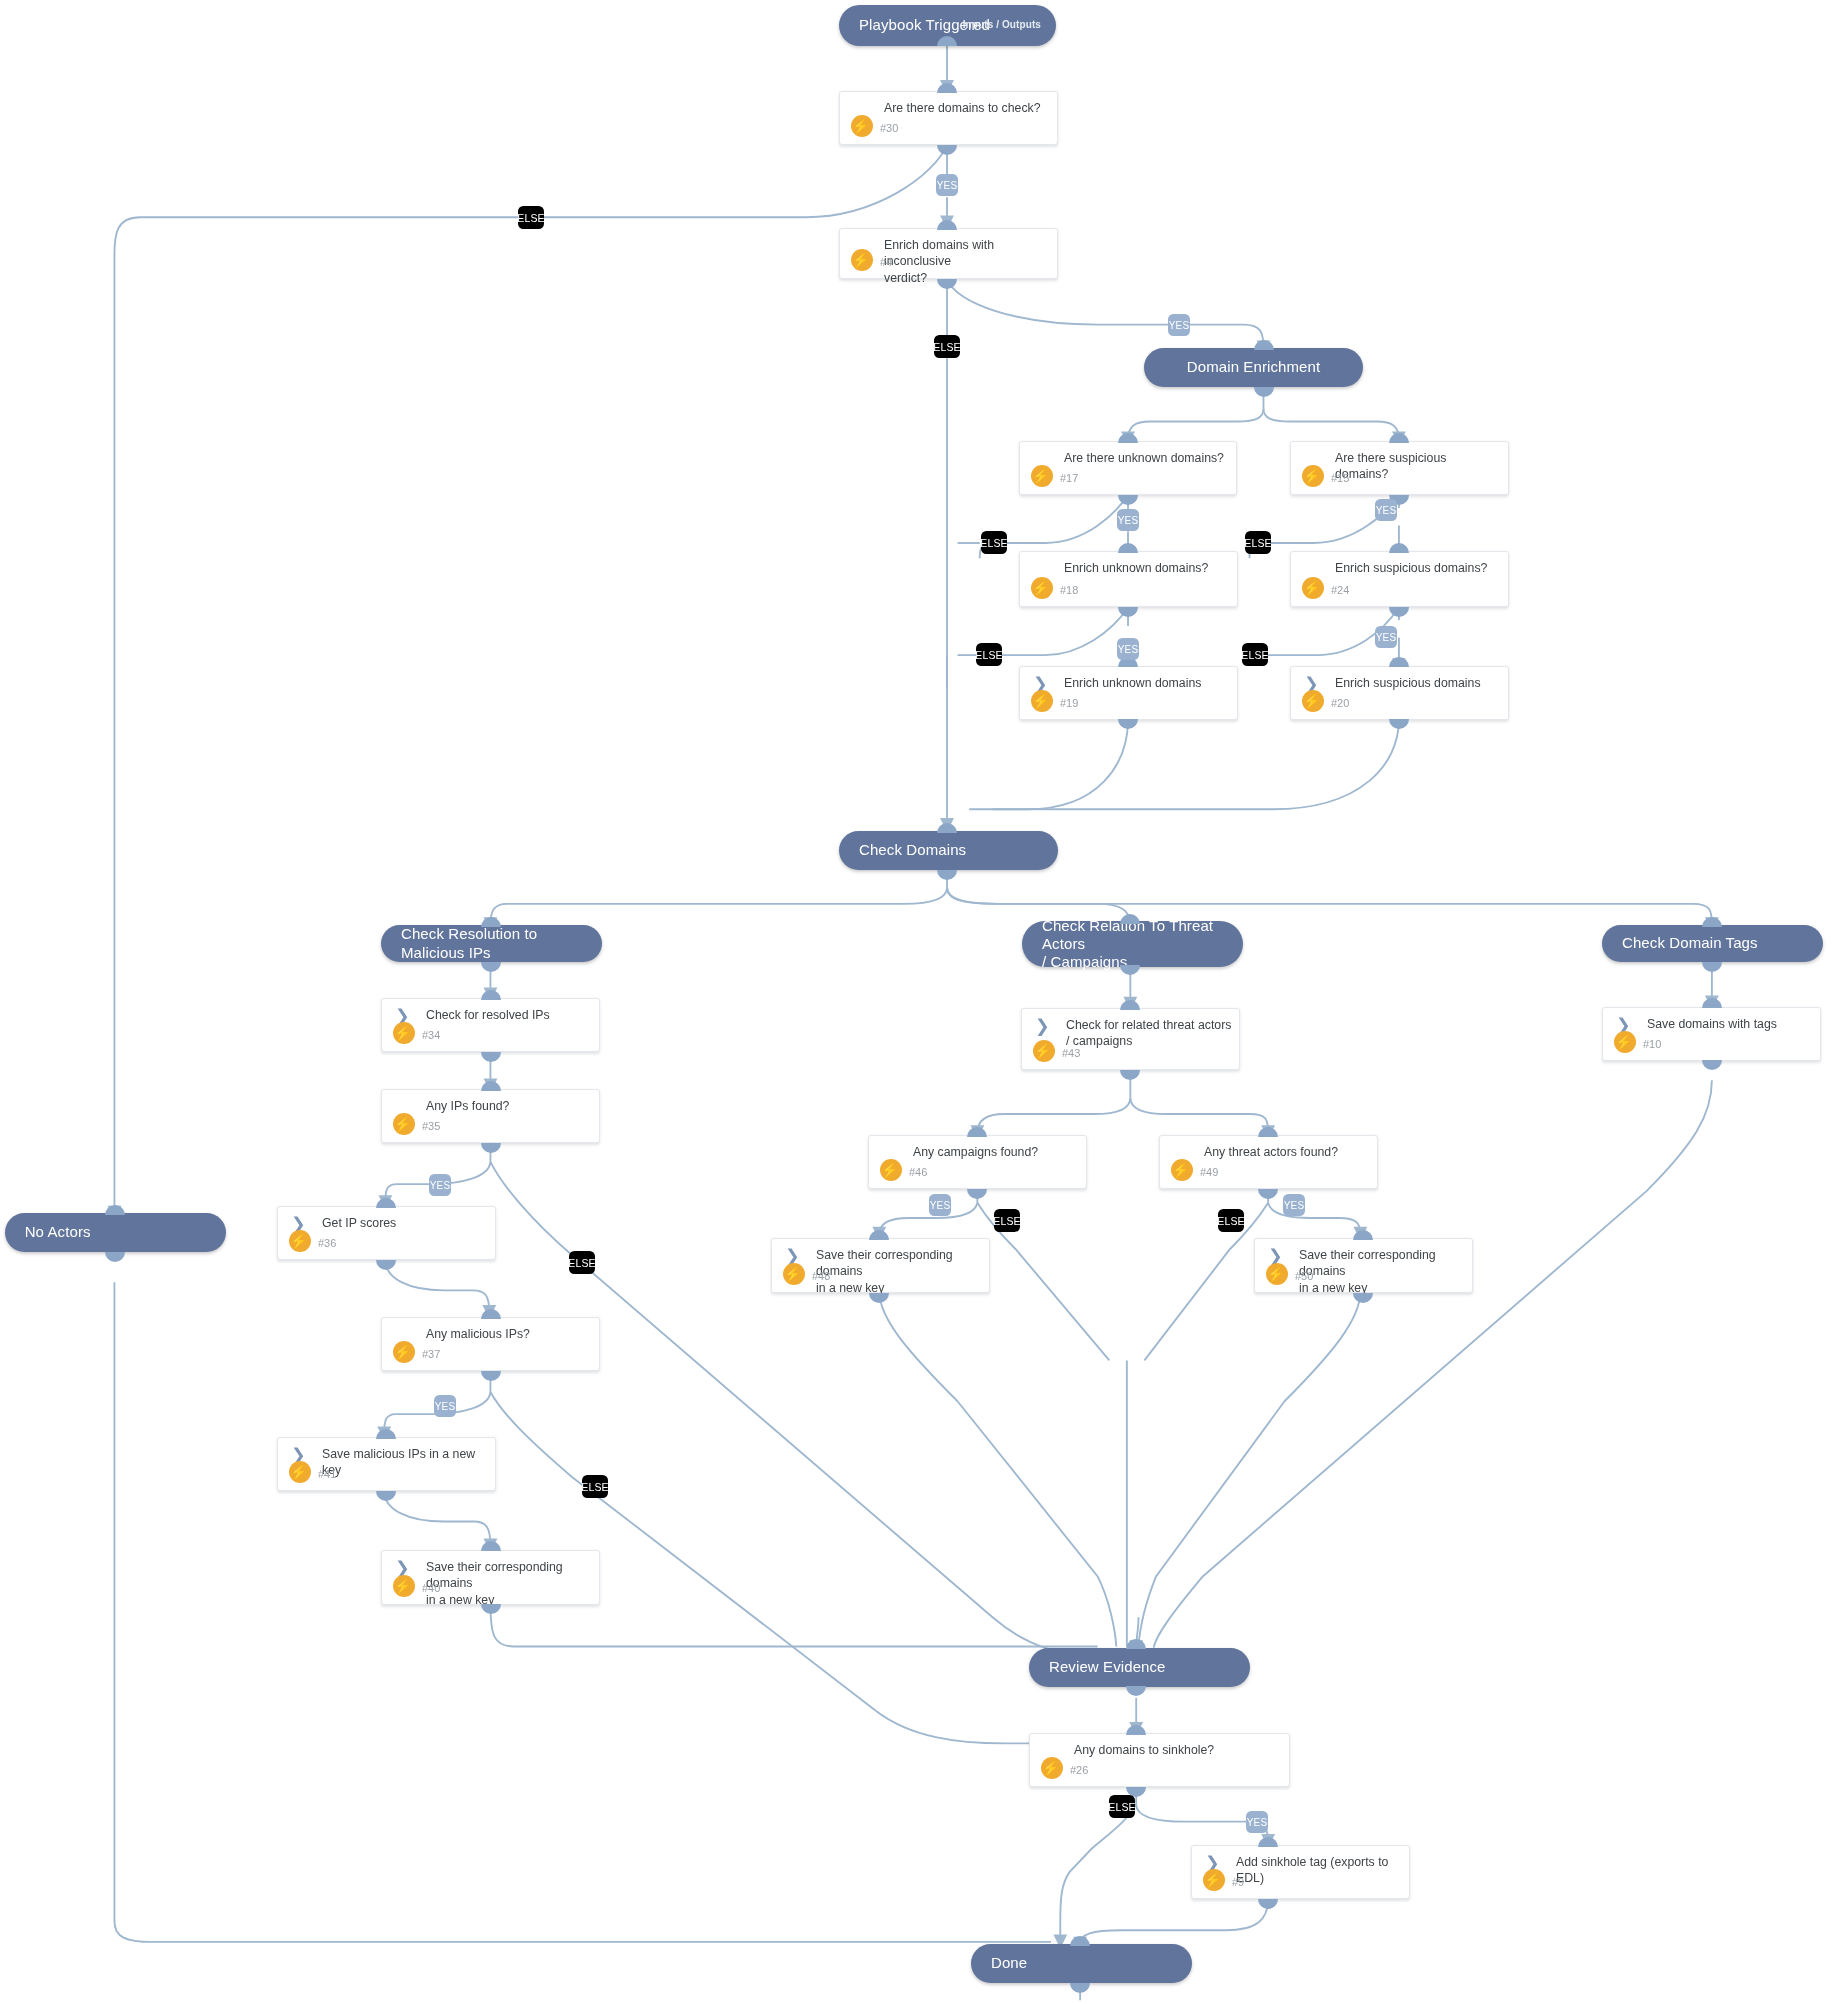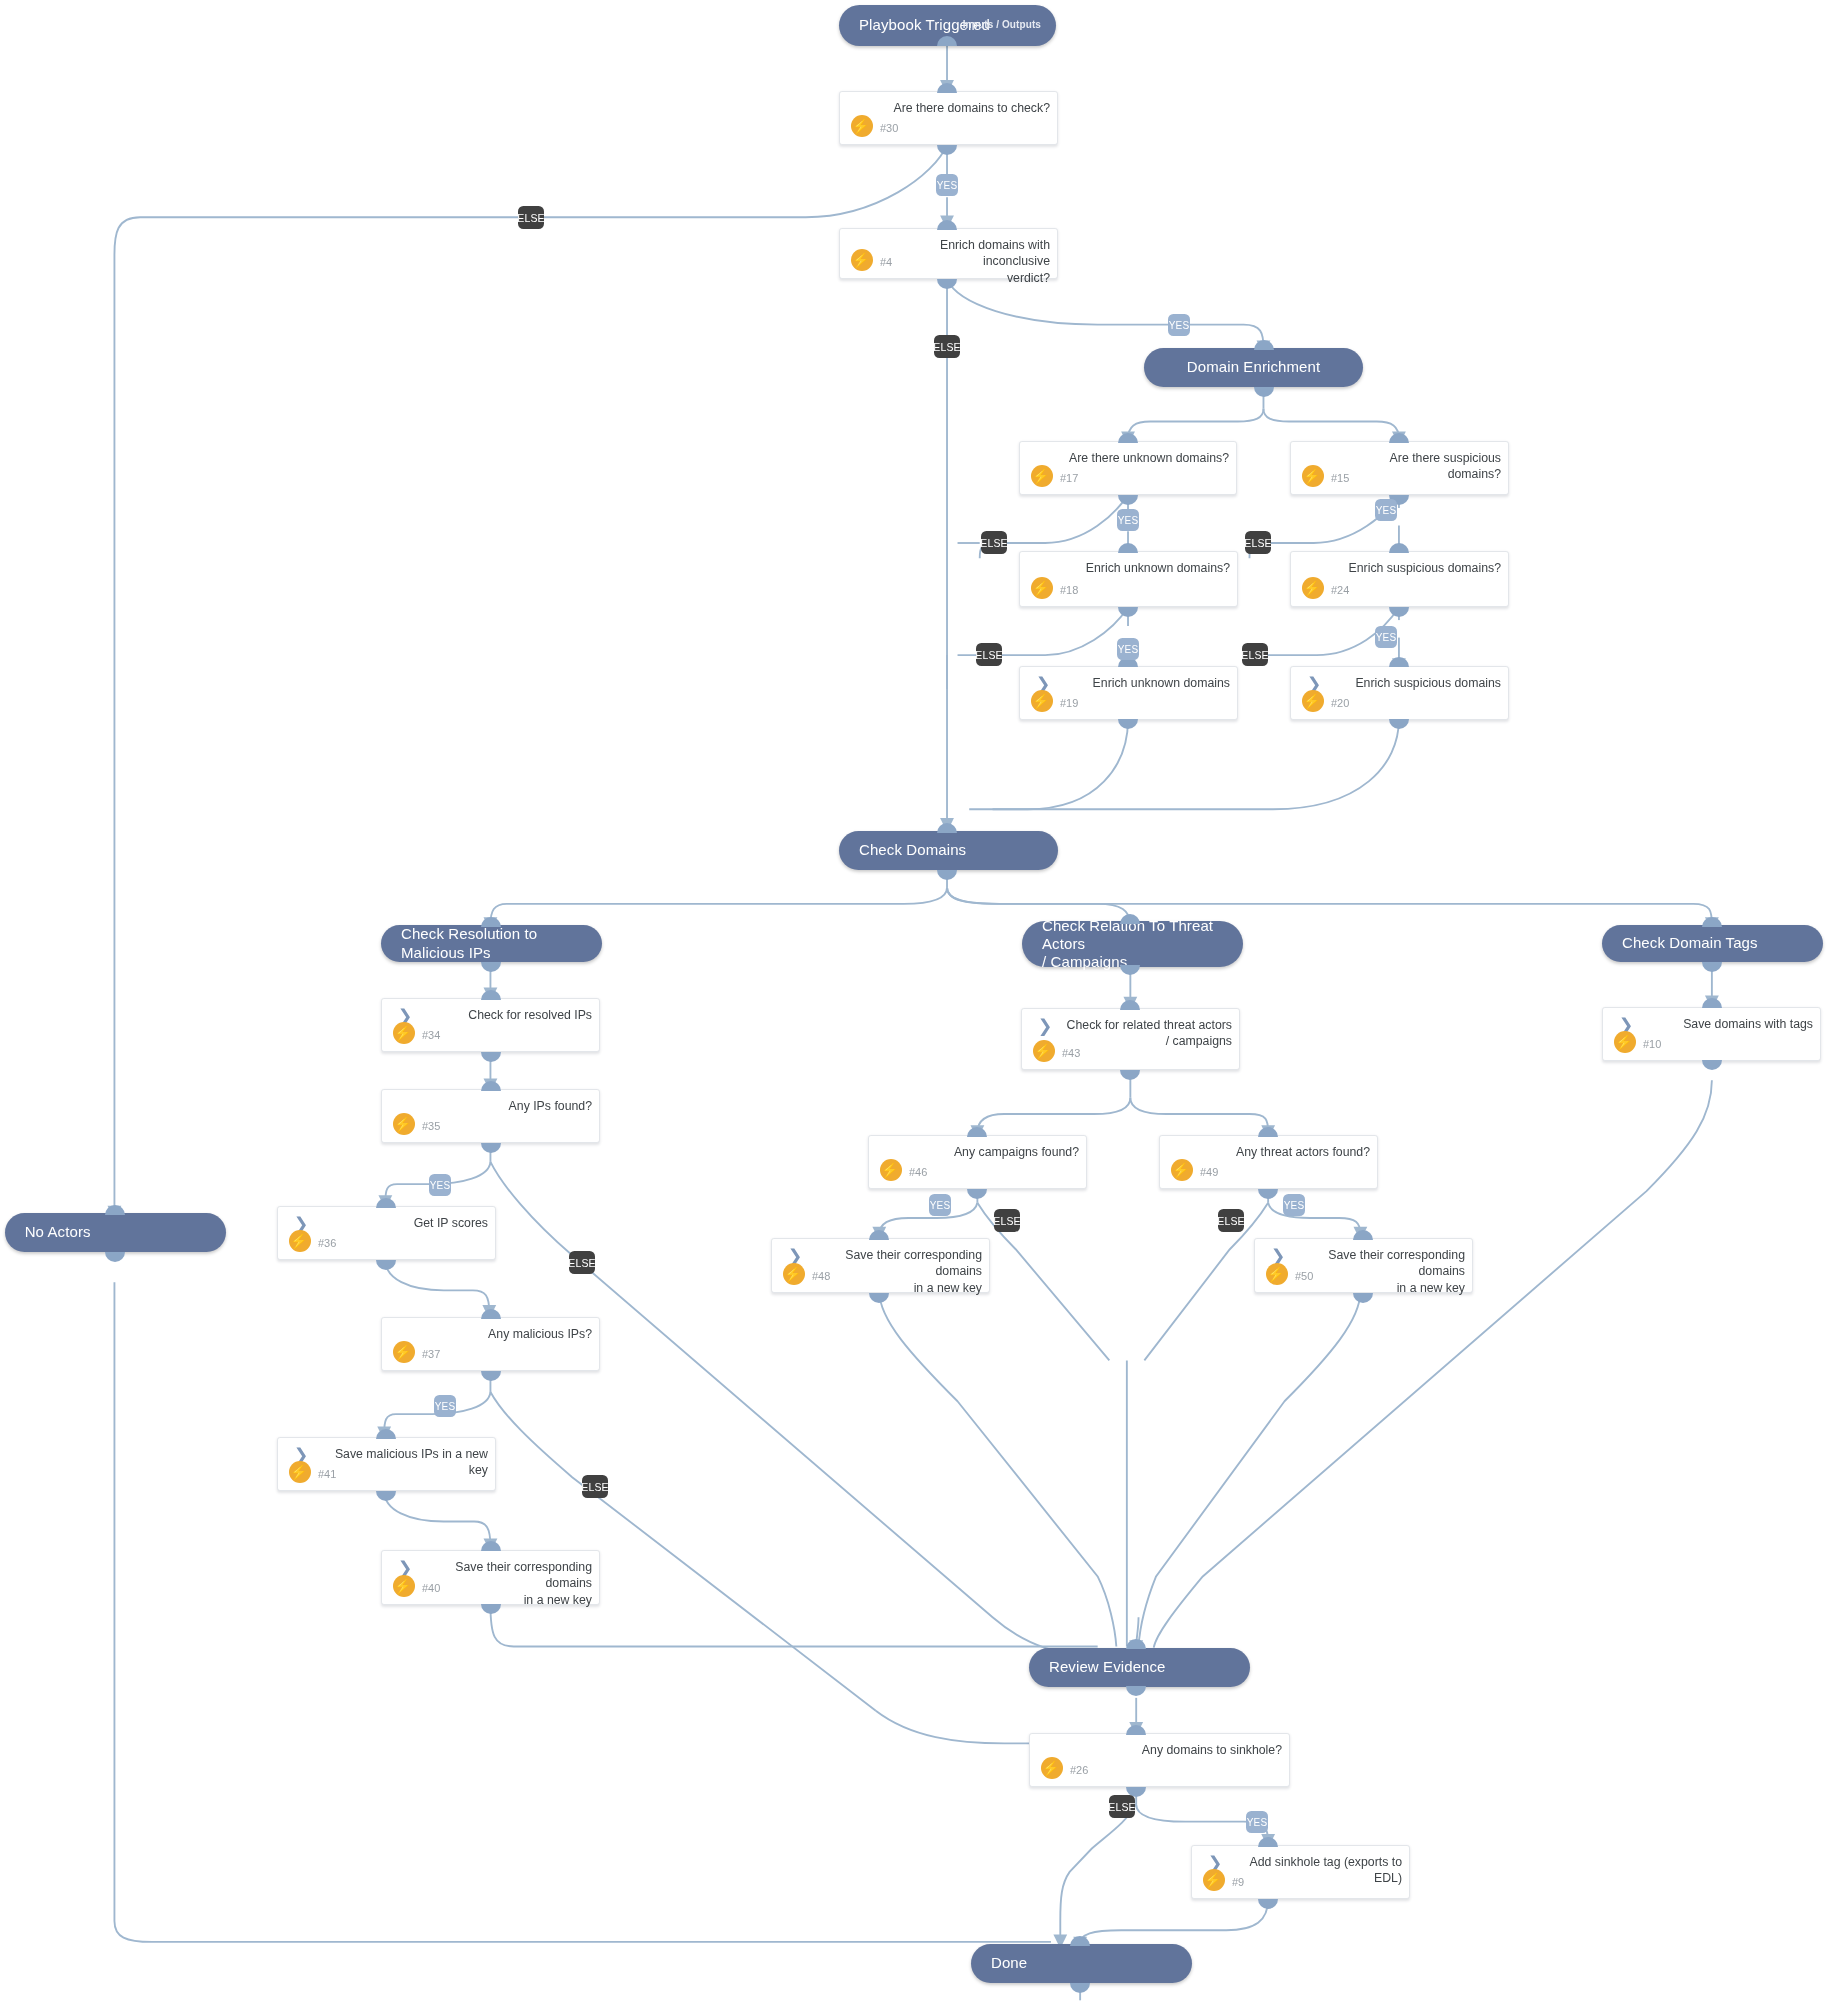--- a/index.html
+++ b/index.html
@@ -31,21 +31,20 @@
 
   
   .card{
     position:absolute;
     background:#ffffff;
     border:0.6px solid #e3e6ea;
     border-radius:2.9px;
     box-shadow:0 1.2px 2.9px rgba(30,40,60,.13);
     box-sizing:border-box;
     z-index:5;
-    text-align:right;
   }
   .card .ctitle{
     position:absolute;
     left:44px; top:8.2px; right:7px;
     font-size:12.3px;
     color:#3f4448;
     line-height:1.32;
     white-space:pre-line;
   }
   .card .glyph{
@@ -76,21 +75,21 @@
   
   .badge{
     position:absolute;
     border-radius:5.3px;
     display:flex;align-items:center;justify-content:center;
     font-size:10.5px;color:#ffffff;letter-spacing:0.2px;
     box-sizing:border-box;
     z-index:7;
   }
   .badge.yes{background:#9ab2d0;width:22px;height:22px;font-size:10px;}
-  .badge.els{background:#404040;width:26px;height:23.4px;font-size:10.5px;}
+  .badge.els{background:#000000;width:26px;height:23.4px;font-size:10.5px;}
 
   
   .port{
     position:absolute;width:20px;height:10px;background:#8ba6c6;z-index:6;
   }
   .port.top{border-radius:10px 10px 0 0;}
   .port.bot{border-radius:0 0 10px 10px;}
 </style>
 </head>
 <body>

